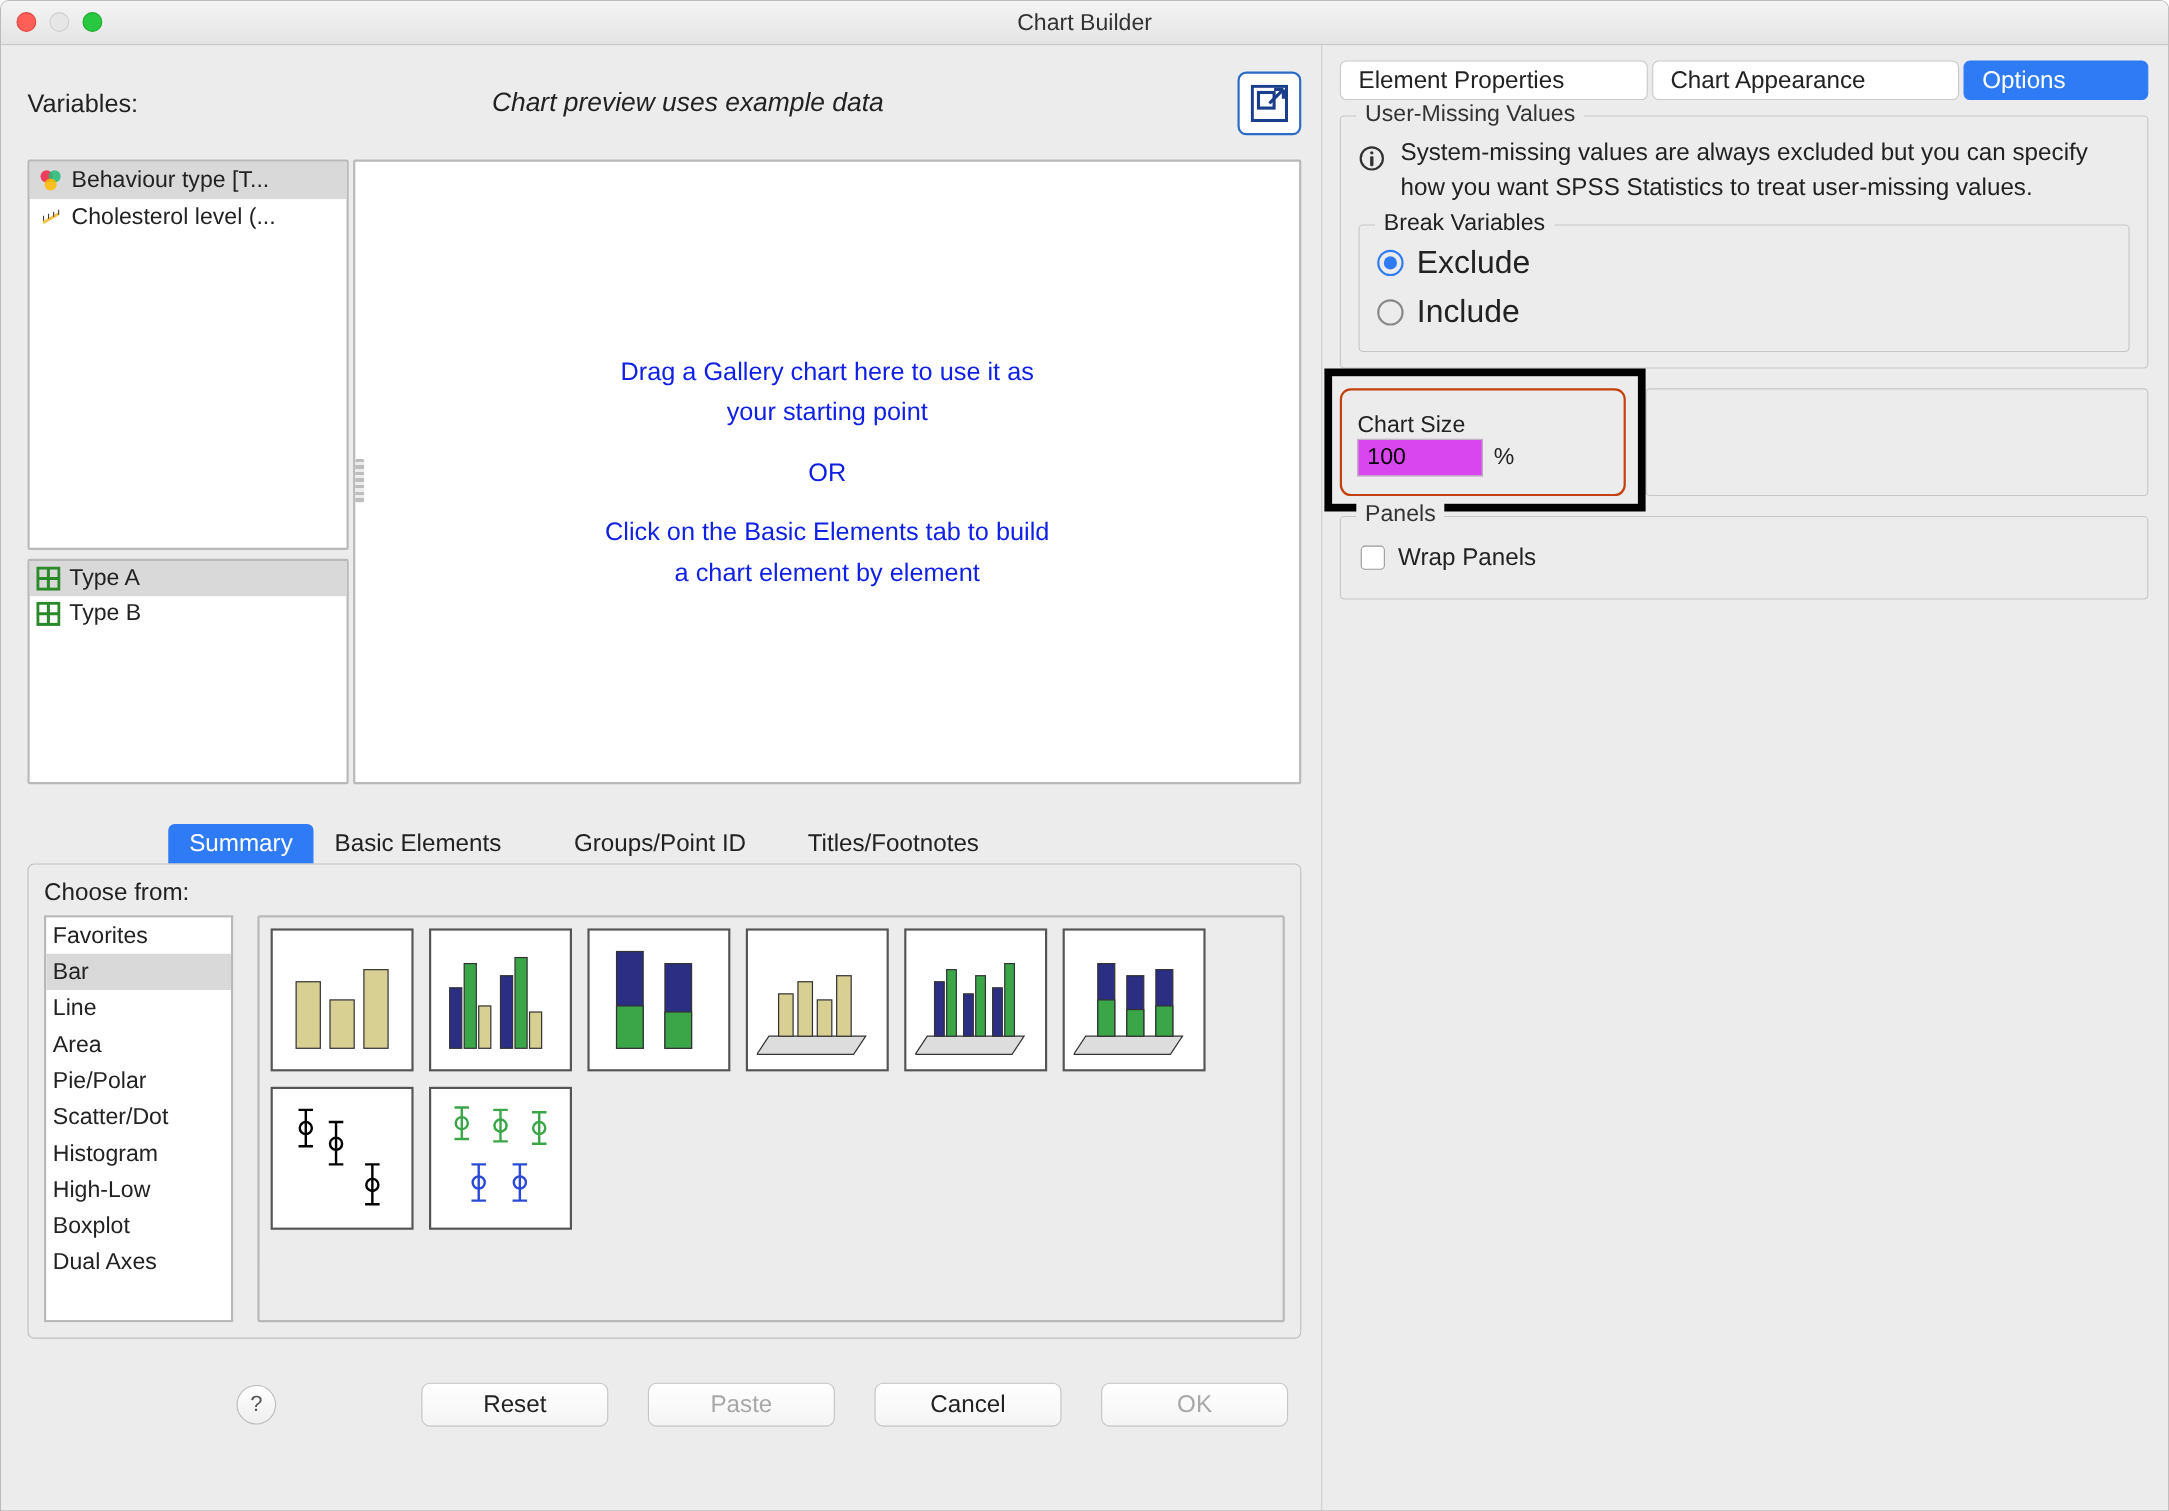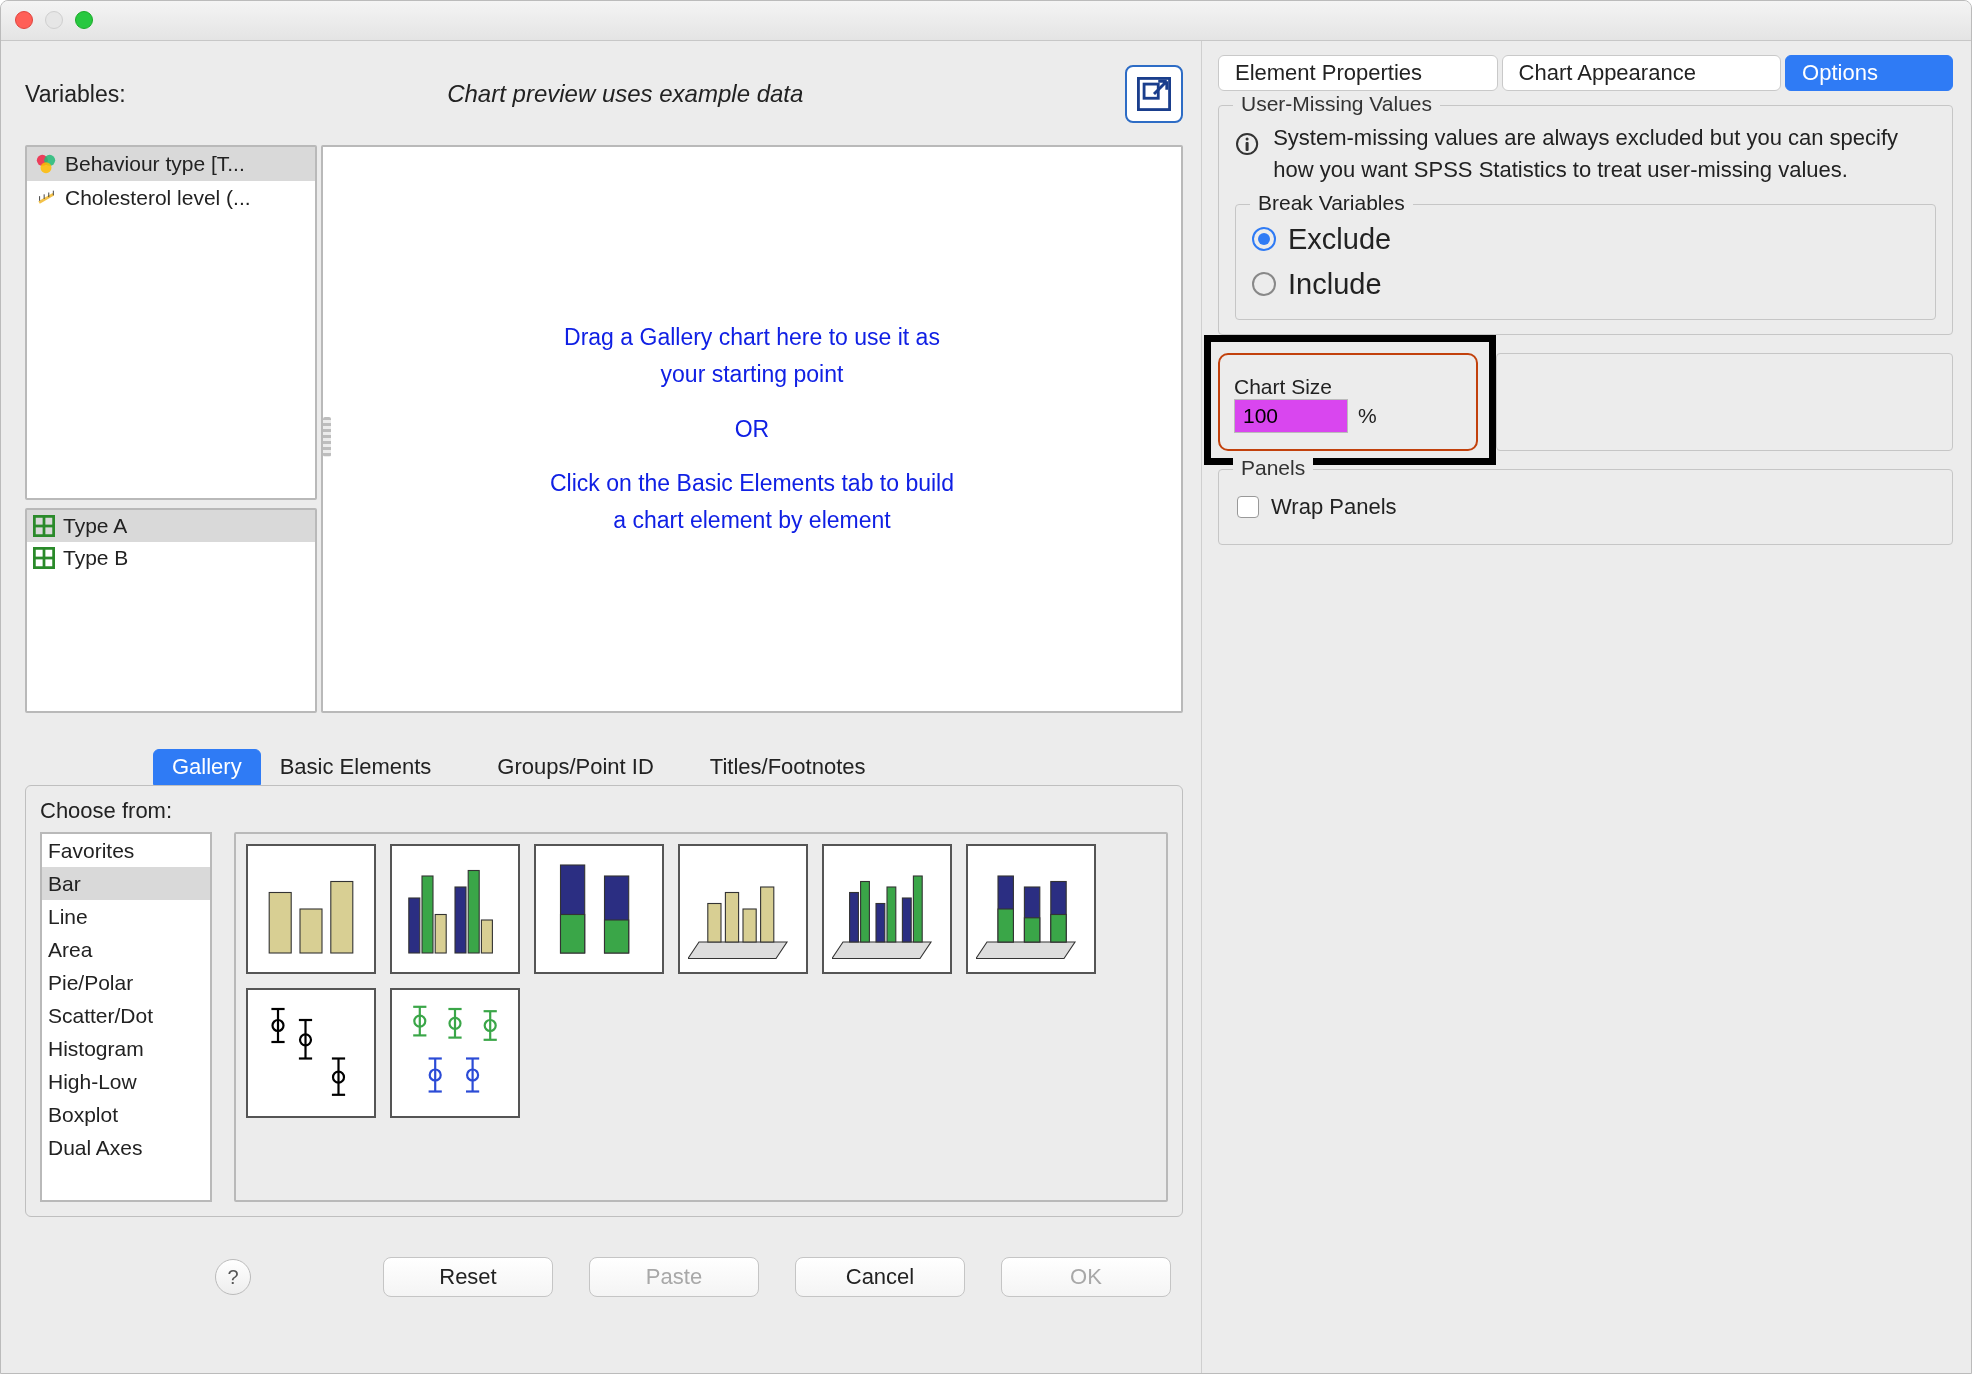--- a/index.html
+++ b/index.html
@@ -77,20 +77,21 @@
 </head>
 <body>
 
 <div class="window">
   <div class="titlebar">
     <div class="traffic">
       <div class="tl red"></div>
       <div class="tl yellow"></div>
       <div class="tl green"></div>
     </div>
+    <div class="title">Chart Builder</div>
   </div>
   <div class="body">
 
     <div class="left-pane">
       <div class="top-row">
         <div class="var-label">Variables:</div>
         <div class="preview-label">Chart preview uses example data</div>
         <div class="expand-btn">
           <svg class="expand-svg" viewBox="0 0 24 24">
             <rect x="1" y="1" width="22" height="22" fill="none" stroke="#1a3e8c" stroke-width="2"></rect>
@@ -149,21 +150,21 @@
             <div>Drag a Gallery chart here to use it as</div>
             <div>your starting point</div>
             <div style="margin:18px 0">OR</div>
             <div>Click on the Basic Elements tab to build</div>
             <div>a chart element by element</div>
           </div>
         </div>
       </div>
 
       <div class="tabs-row" style="margin-left:128px;">
-        <div class="tab active">Gallery</div>
+        <div class="tab active">Summary</div>
         <div class="tab">Basic Elements</div>
         <div class="tab" style="margin-left:28px">Groups/Point ID</div>
         <div class="tab" style="margin-left:18px">Titles/Footnotes</div>
       </div>
 
       <div class="gallery-frame">
         <div class="choose-label">Choose from:</div>
         <div class="gallery-row">
           <div class="type-list">
             <div class="type-item">Favorites</div>

